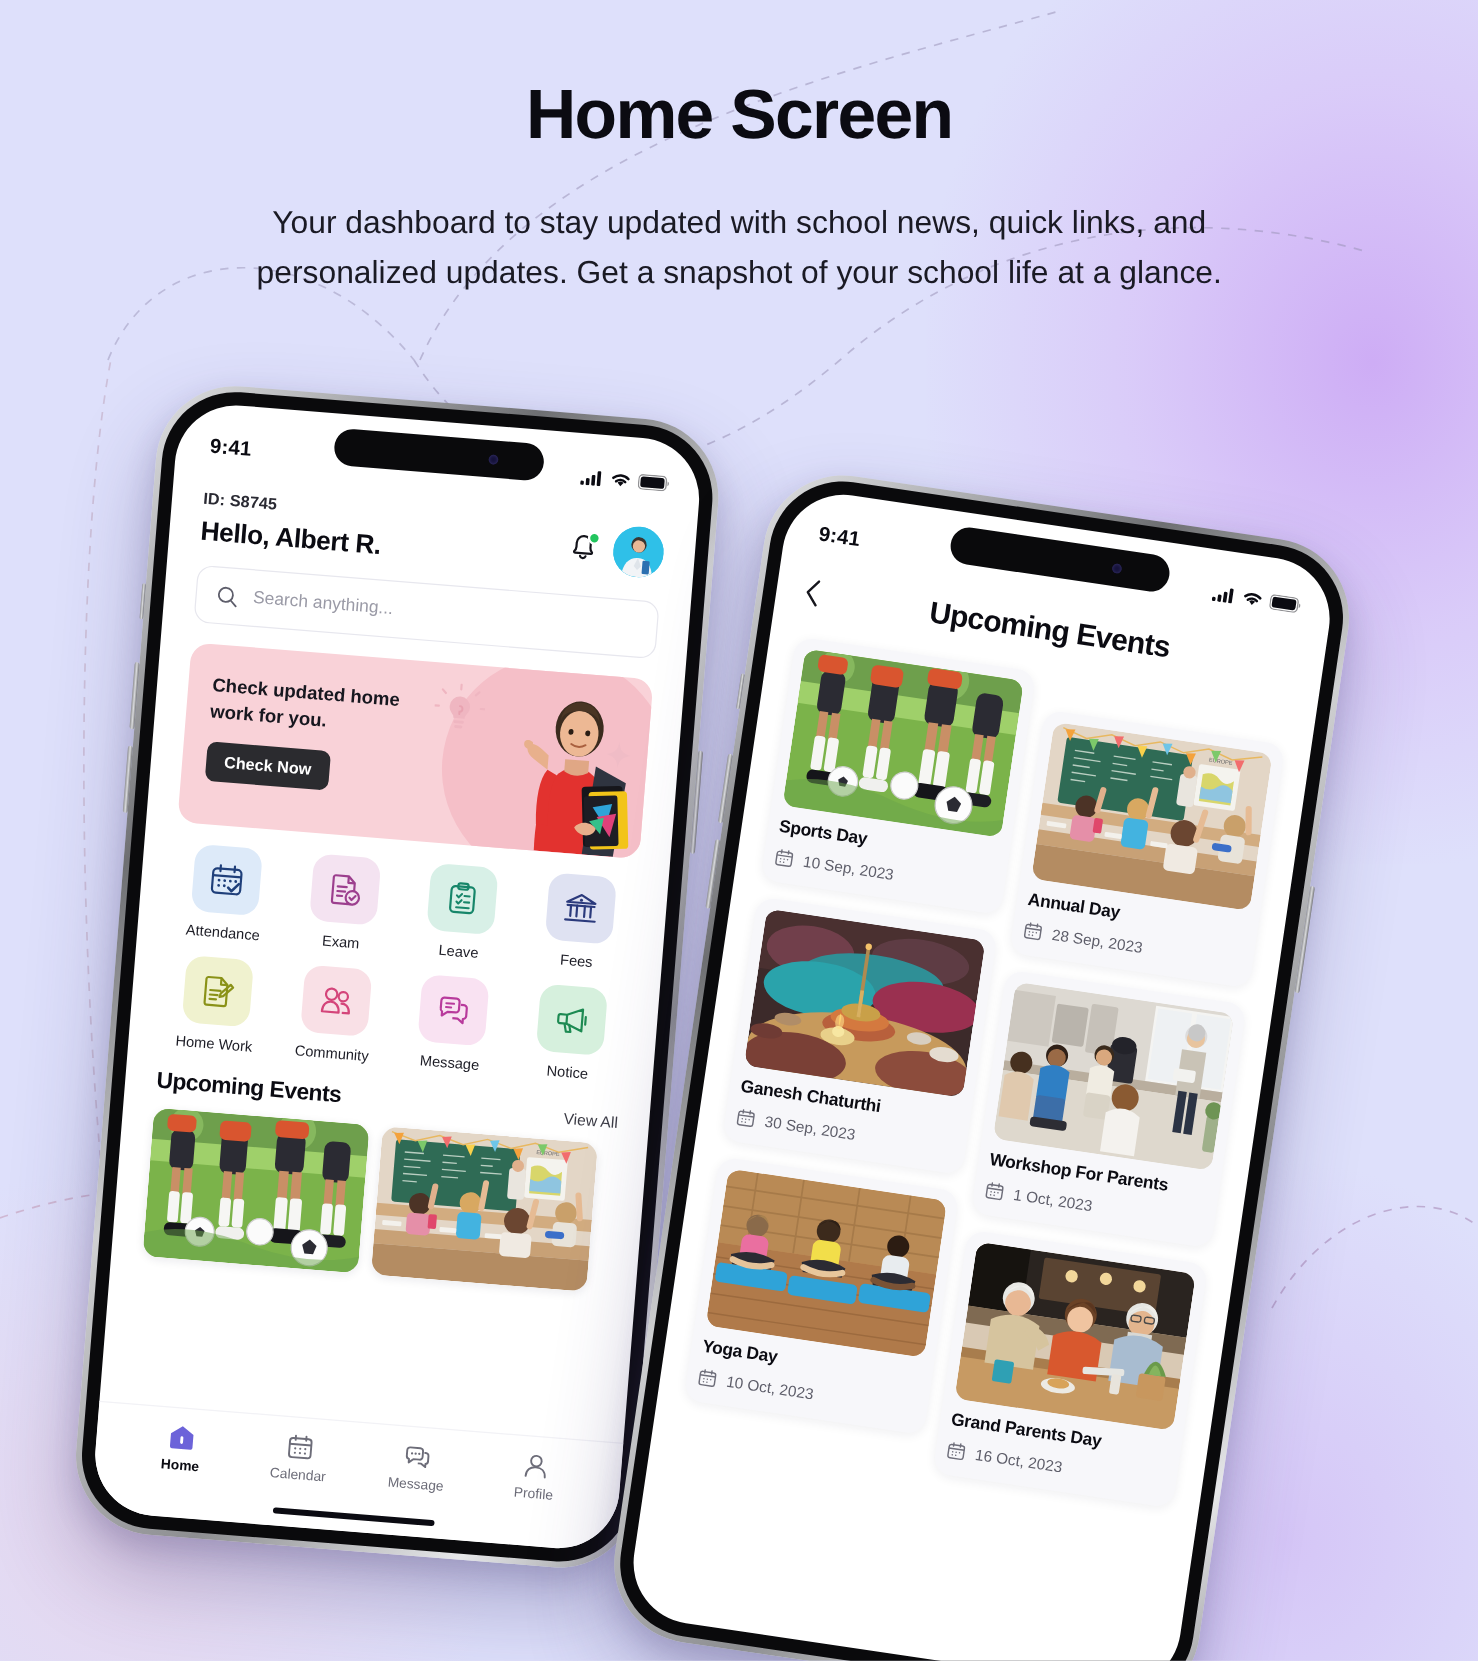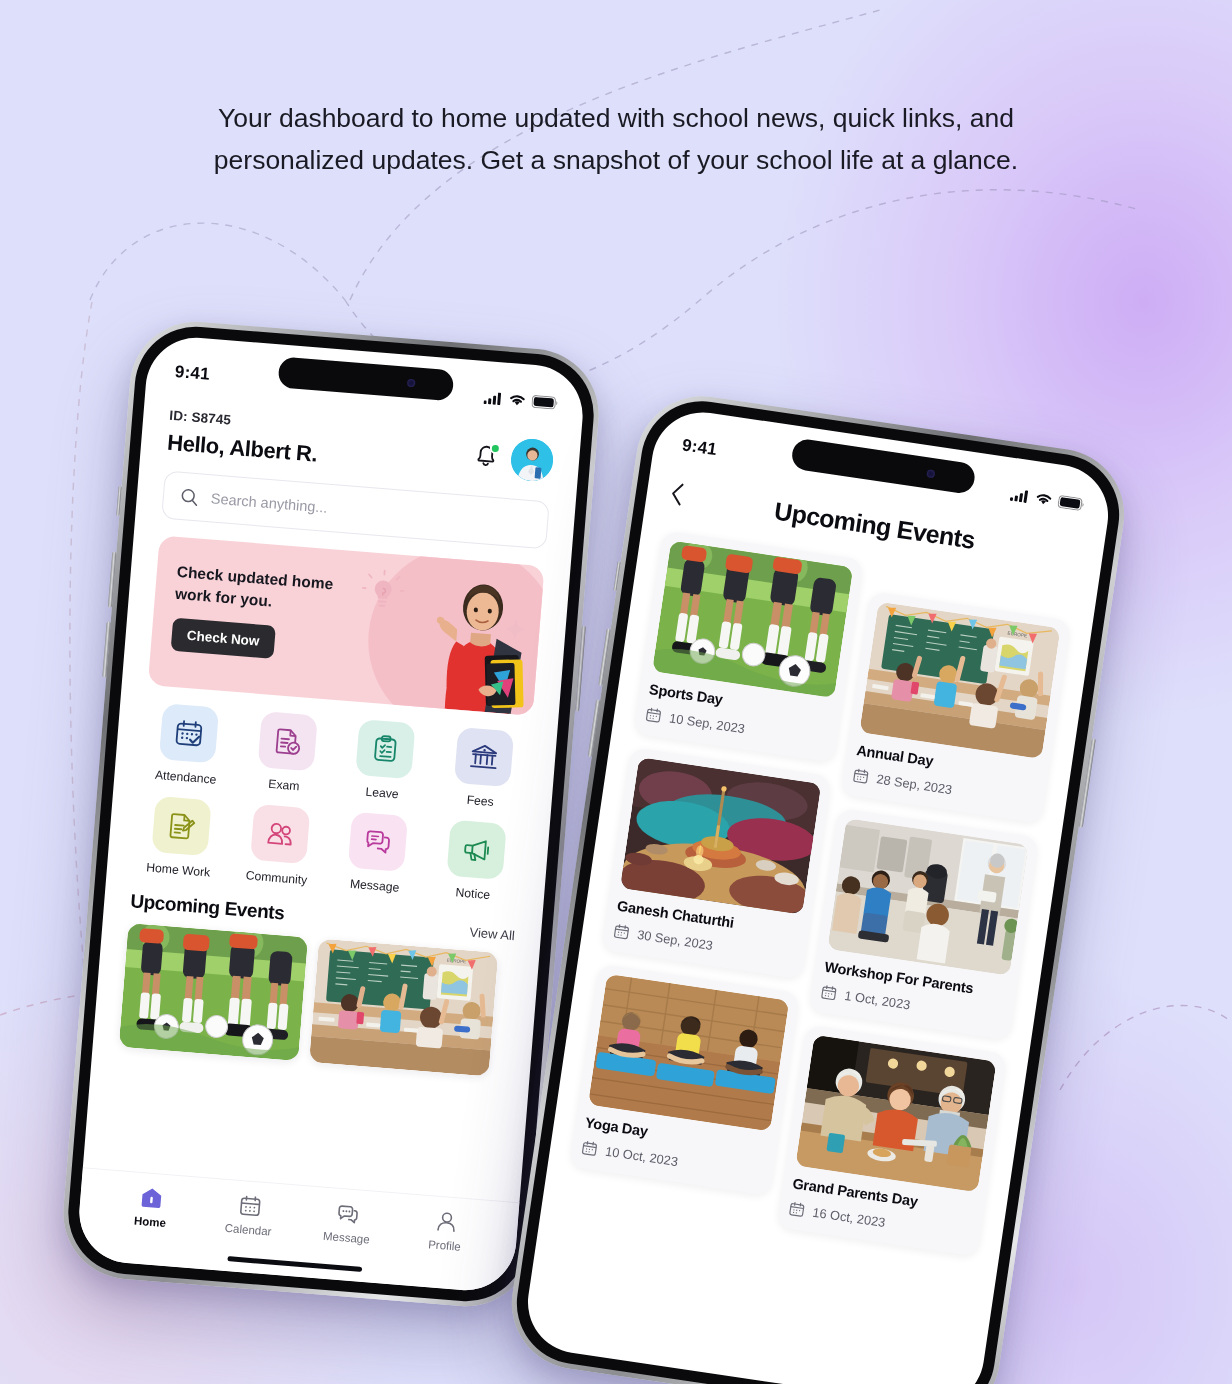--- a/index.html
+++ b/index.html
@@ -190,21 +190,22 @@
 <svg class="bg-svg" viewBox="0 0 1232 1384">
   <path d="M 350 300 C 430 120, 700 60, 880 10" fill="none" stroke="#9a93b8" stroke-width="1.4" stroke-dasharray="7 7" opacity=".55"></path>
   <path d="M 345 300 C 420 420, 560 420, 700 300 C 820 195, 980 165, 1140 210" fill="none" stroke="#9a93b8" stroke-width="1.4" stroke-dasharray="7 7" opacity=".55"></path>
   <path d="M 90 300 C 130 200, 260 195, 345 300" fill="none" stroke="#9a93b8" stroke-width="1.4" stroke-dasharray="7 7" opacity=".5"></path>
   <path d="M 92 302 C 60 470, 60 880, 110 1180" fill="none" stroke="#b89ab0" stroke-width="1.4" stroke-dasharray="7 7" opacity=".45"></path>
   <path d="M 0 1015 C 140 965, 330 990, 440 1070" fill="none" stroke="#c08fab" stroke-width="1.4" stroke-dasharray="7 7" opacity=".5"></path>
   <path d="M 1060 1090 C 1110 1000, 1200 985, 1240 1030" fill="none" stroke="#a88bb8" stroke-width="1.4" stroke-dasharray="7 7" opacity=".6"></path>
 </svg>
 
 <div class="headline-wrap">
-  <div class="subhead">Your dashboard to home updated with school news, quick links, and personalized updates. Get a snapshot of your school life at a glance.</div>
+  <div class="headline">Home Screen</div>
+  <div class="subhead">Your dashboard to stay updated with school news, quick links, and personalized updates. Get a snapshot of your school life at a glance.</div>
 </div>
 
 <div class="phone" id="phone-left">
   <div class="btn-side" style="left:-3px; top:170px; width:3px; height:30px;"></div>
   <div class="btn-side" style="left:-4px; top:236px; width:4px; height:56px;"></div>
   <div class="btn-side" style="left:-4px; top:306px; width:4px; height:56px;"></div>
   <div class="btn-side" style="right:-4px; top:272px; width:4px; height:86px;"></div>
 
   <div class="phone-inner">
     <div class="screen">

